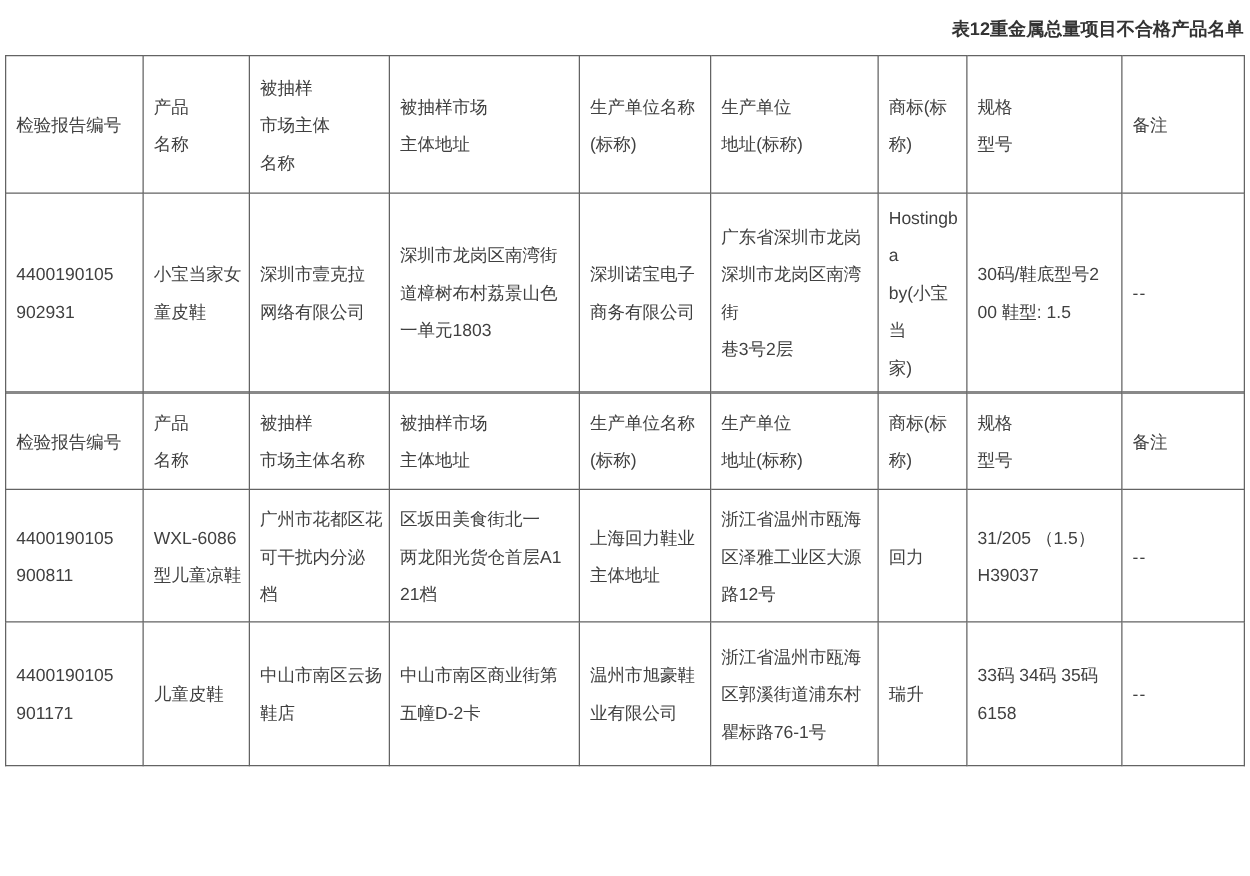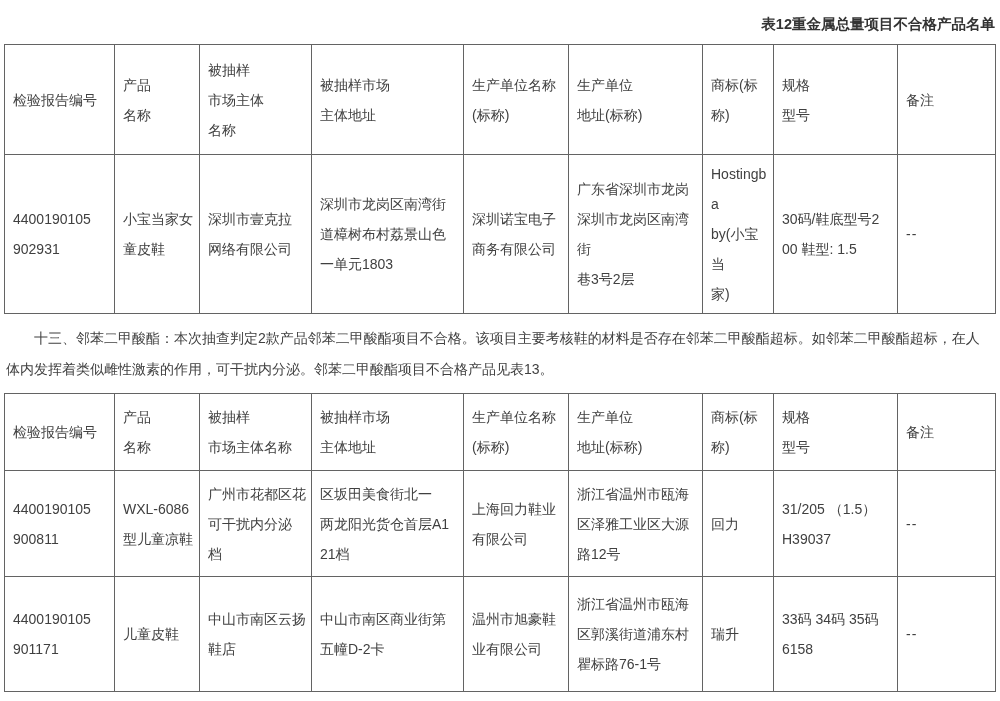--- a/index.html
+++ b/index.html
@@ -109,21 +109,20 @@
         <td>Hostingba
 by(小宝当
 家)</td>
         <td>30码/鞋底型号2
 00 鞋型: 1.5</td>
         <td class="rem">--</td>
       </tr>
     </tbody>
   </table>
 
-  <p class="para">十三、邻苯二甲酸酯：本次抽查判定2款产品邻苯二甲酸酯项目不合格。该项目主要考核鞋的材料是否存在邻苯二甲酸酯超标。如邻苯二甲酸酯超标，在人体内发挥着类似雌性激素的作用，可干扰内分泌。邻苯二甲酸酯项目不合格产品见表13。</p>
 
 
   <table class="rpt">
     <colgroup>
       <col style="width:110px">
         <col style="width:85px">
         <col style="width:112px">
       <col style="width:152px">
         <col style="width:105px">
         <col style="width:134px">
@@ -154,21 +153,21 @@
 900811</td>
         <td>WXL-6086
 型儿童凉鞋</td>
         <td>广州市花都区花
 可干扰内分泌
 档</td>
         <td>区坂田美食街北一
 两龙阳光货仓首层A1
 21档</td>
         <td>上海回力鞋业
-有限公司</td>
+主体地址</td>
         <td>浙江省温州市瓯海
 区泽雅工业区大源
 路12号</td>
         <td>回力</td>
         <td>31/205 （1.5）
 H39037</td>
         <td class="rem">--</td>
       </tr>
       <tr class="h115">
         <td>4400190105

